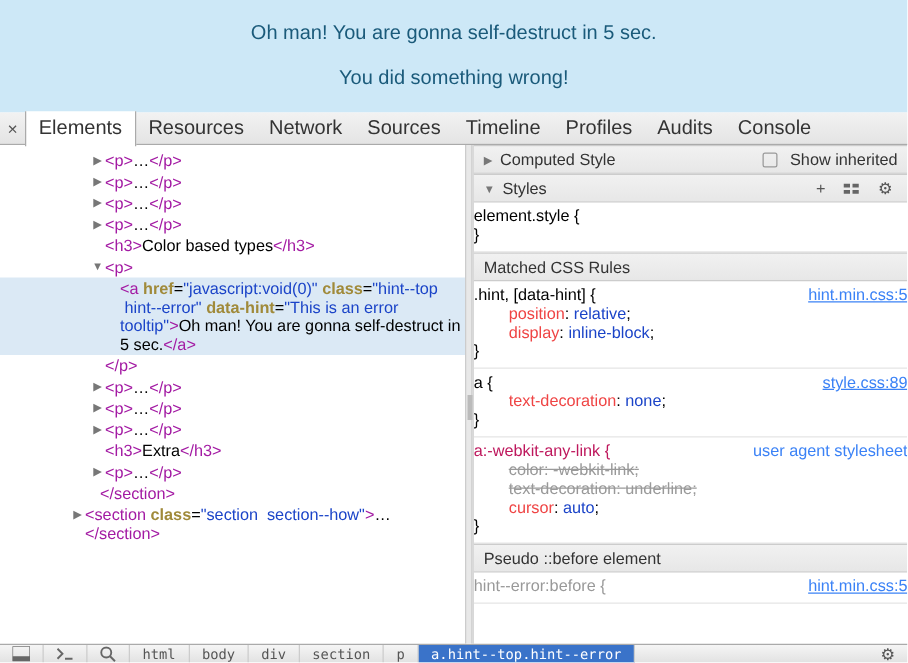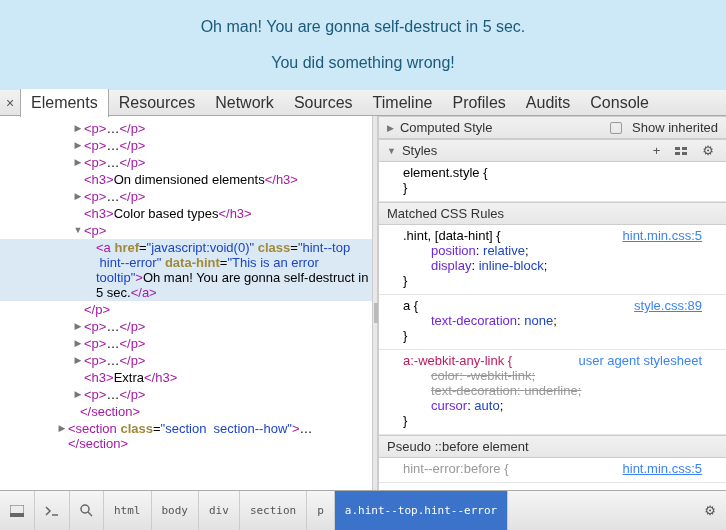--- a/index.html
+++ b/index.html
@@ -28,33 +28,33 @@
 .attr-name { color: #a08a3a; font-weight: bold; }
 .attr-val { color: #1b44c8; }
 .textc { color: #000; }
 
 .section-head { background: linear-gradient(#f1f1f1,#e7e7e7); border-top: 1px solid #ccc; border-bottom: 1px solid #ccc; padding: 3px 8px; display: flex; align-items: center; gap: 6px; font-size: 12px; color:#333;}
 .section-head .disc { color: #777; font-size: 9px; cursor: pointer; }
 .section-head .grow { flex: 1; }
 .section-head .ico { color:#555; cursor:pointer; padding:0 4px;}
 .chk { width:12px;height:12px;border:1px solid #999;border-radius:2px;display:inline-block;vertical-align:middle;margin-right:4px;}
 
-.rule { padding: 3px 24px 6px; border-bottom: 1px solid #e5e5e5; }
+.rule { padding: 3px 0 6px; border-bottom: 1px solid #e5e5e5; }
 .rule .selrow { display: flex; }
 .rule .sel-txt { flex:1; }
 .rule .src { color: #3b82f6; text-decoration: underline; cursor: pointer; }
 .prop { padding-left: 28px; }
-.pname { color: #6d28d9; }
+.pname { color: #ef4444; }
 .pval { color: #000; }
 .pval.kw { color: #1b44c8; }
 .strike { text-decoration: line-through; color: #999; }
 .strike .pname, .strike .pval { color:#999 !important;}
 .swatch { display:inline-block; width:10px; height:10px; border:1px solid #888; background:#1A5A7A; vertical-align:middle; margin-right:3px;}
 
-.footer { display: flex; align-items: center; background: linear-gradient(#f5f5f5,#e2e2e2); border-top: 1px solid #aaa; height: 40px; }
+.footer { display: flex; align-items: center; background: linear-gradient(#f5f5f5,#e2e2e2); border-top: 1px solid #aaa; height: 15px; }
 .footer .btn { padding: 0 10px; color:#555; cursor:pointer; border-right:1px solid #ccc; height:100%; display:flex; align-items:center;}
 .crumb { padding: 0 10px; color:#555; cursor:pointer; border-right:1px solid #ccc; height:100%; display:flex; align-items:center; font-family:Menlo,monospace; font-size:11px;}
 .crumb.active { background: #3a73c9; color:#fff; }
 .gear { margin-left:auto; padding:0 10px; color:#555; cursor:pointer;}
 
 svg{display:block}
 </style>
 </head>
 <body>
 
@@ -75,21 +75,20 @@
       <div class="tab">Audits</div>
       <div class="tab">Console</div>
     </div>
 </div>
 
 <div class="main">
   <div class="dom-panel" id="dompanel">
       <div class="row pad1"><span class="arrow">▶</span><span class="txt"><span class="tag">&lt;p&gt;</span>…<span class="tag">&lt;/p&gt;</span></span></div>
       <div class="row pad1"><span class="arrow">▶</span><span class="txt"><span class="tag">&lt;p&gt;</span>…<span class="tag">&lt;/p&gt;</span></span></div>
       <div class="row pad1"><span class="arrow">▶</span><span class="txt"><span class="tag">&lt;p&gt;</span>…<span class="tag">&lt;/p&gt;</span></span></div>
-      <div class="row pad1"><span class="arrow"></span><span class="txt"><span class="tag">&lt;h3&gt;</span><span class="textc">On dimensioned elements</span><span class="tag">&lt;/h3&gt;</span></span></div>
       <div class="row pad1"><span class="arrow">▶</span><span class="txt"><span class="tag">&lt;p&gt;</span>…<span class="tag">&lt;/p&gt;</span></span></div>
       <div class="row pad1"><span class="arrow"></span><span class="txt"><span class="tag">&lt;h3&gt;</span><span class="textc">Color based types</span><span class="tag">&lt;/h3&gt;</span></span></div>
       <div class="row pad1"><span class="arrow">▼</span><span class="txt"><span class="tag">&lt;p&gt;</span></span></div>
       <div class="row pad2 sel"><span class="arrow"></span><span class="txt"><span class="tag">&lt;a</span> <span class="attr-name">href</span>=<span class="attr-val">"javascript:void(0)"</span> <span class="attr-name">class</span>=<span class="attr-val">"hint--top &nbsp;hint--error"</span> <span class="attr-name">data-hint</span>=<span class="attr-val">"This is an error tooltip"</span><span class="tag">&gt;</span><span class="textc">Oh man! You are gonna self-destruct in 5 sec.</span><span class="tag">&lt;/a&gt;</span></span></div>
       <div class="row pad1"><span class="arrow"></span><span class="txt"><span class="tag">&lt;/p&gt;</span></span></div>
       <div class="row pad1"><span class="arrow">▶</span><span class="txt"><span class="tag">&lt;p&gt;</span>…<span class="tag">&lt;/p&gt;</span></span></div>
       <div class="row pad1"><span class="arrow">▶</span><span class="txt"><span class="tag">&lt;p&gt;</span>…<span class="tag">&lt;/p&gt;</span></span></div>
       <div class="row pad1"><span class="arrow">▶</span><span class="txt"><span class="tag">&lt;p&gt;</span>…<span class="tag">&lt;/p&gt;</span></span></div>
       <div class="row pad1"><span class="arrow"></span><span class="txt"><span class="tag">&lt;h3&gt;</span><span class="textc">Extra</span><span class="tag">&lt;/h3&gt;</span></span></div>
       <div class="row pad1"><span class="arrow">▶</span><span class="txt"><span class="tag">&lt;p&gt;</span>…<span class="tag">&lt;/p&gt;</span></span></div>

